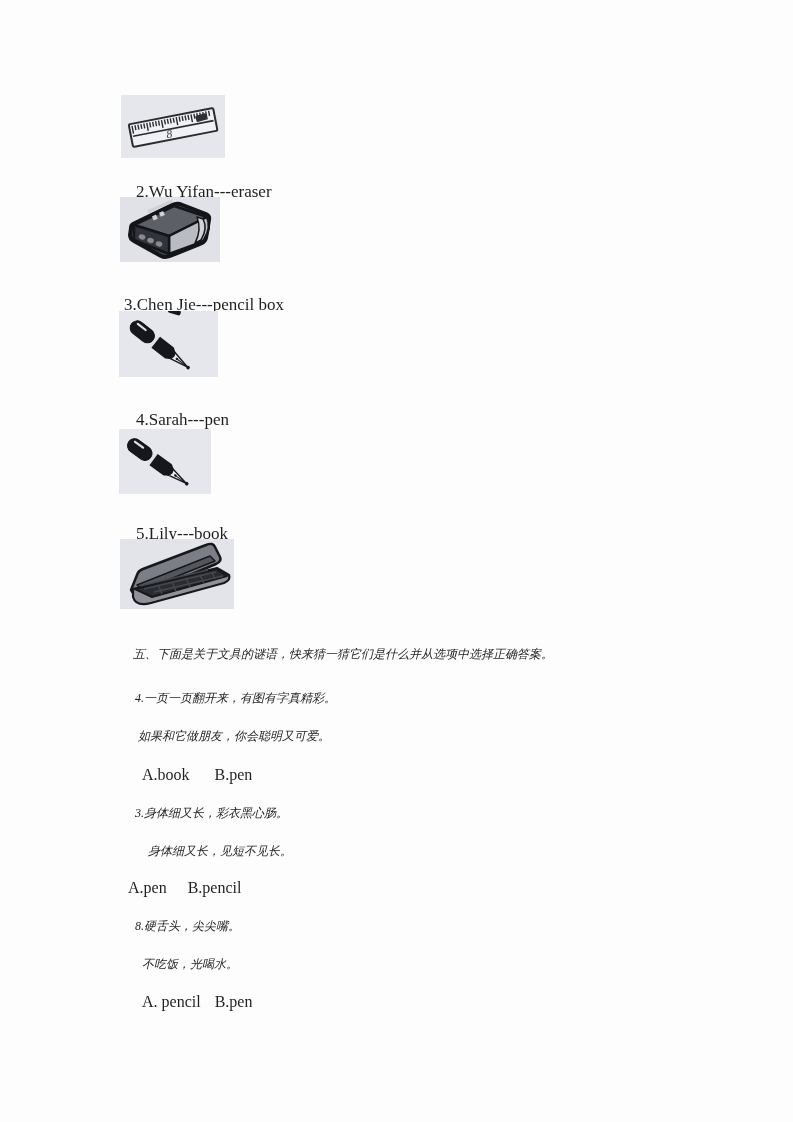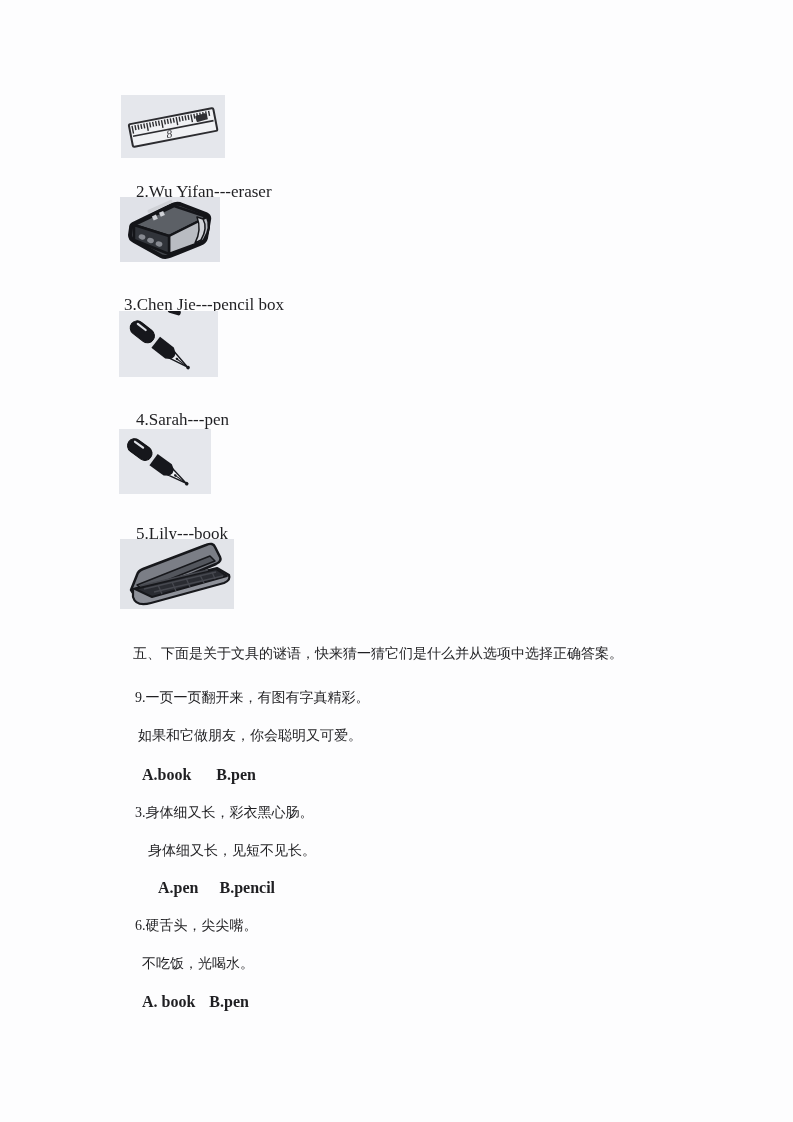--- a/index.html
+++ b/index.html
@@ -6,22 +6,22 @@
   .page{
     position:relative;
     width:793px;height:1122px;
     background:#fdfdfe;
     font-family:"Liberation Serif","DejaVu Serif",serif;
     color:#1f1f22;
     overflow:hidden;
   }
   .page p{position:absolute;margin:16px;line-height:22px;white-space:pre;}
   .en{font-size:17px;}
-  .opts{font-size:16px;font-weight:bold;}
-  .zh{font-size:14px;line-height:21px;}
+  .opts{font-size:16px;}
+  .zh{font-size:12px;line-height:21px;font-style:italic;}
   .tile{position:absolute;margin:0;padding:0;}
   .tile svg{display:block;width:100%;height:100%;}
   .gap{display:inline-block;height:1px;}
 </style>
 </head>
 <body>
 
 <div class="page">
 
   <section>
@@ -118,26 +118,26 @@
           <path d="M38 46 l4 9 M52 43 l4 9 M66 39 l4 9 M80 36 l4 8 M92 33 l3 7"></path>
         </g>
       </svg>
     </figure>
   </section>
 
   <section>
 
     <p class="zh" style="left:117px;top:627px">五、下面是关于文具的谜语，快来猜一猜它们是什么并从选项中选择正确答案。</p>
 
-    <p class="zh" style="left:119px;top:671px">9.一页一页翻开来，有图有字真精彩。</p>
+    <p class="zh" style="left:119px;top:671px">4.一页一页翻开来，有图有字真精彩。</p>
     <p class="zh" style="left:122px;top:709px">如果和它做朋友，你会聪明又可爱。</p>
     <p class="opts" style="left:126px;top:748px"><span>A.book</span><span class="gap" style="width:25px"></span><span>B.pen</span></p>
 
     <p class="zh" style="left:119px;top:786px">3.身体细又长，彩衣黑心肠。</p>
     <p class="zh" style="left:132px;top:824px">身体细又长，见短不见长。</p>
-    <p class="opts" style="left:142px;top:861px"><span>A.pen</span><span class="gap" style="width:21px"></span><span>B.pencil</span></p>
+    <p class="opts" style="left:112px;top:861px"><span>A.pen</span><span class="gap" style="width:21px"></span><span>B.pencil</span></p>
 
-    <p class="zh" style="left:119px;top:899px">6.硬舌头，尖尖嘴。</p>
+    <p class="zh" style="left:119px;top:899px">8.硬舌头，尖尖嘴。</p>
     <p class="zh" style="left:126px;top:937px">不吃饭，光喝水。</p>
-    <p class="opts" style="left:126px;top:975px"><span>A. book</span><span class="gap" style="width:14px"></span><span>B.pen</span></p>
+    <p class="opts" style="left:126px;top:975px"><span>A. pencil</span><span class="gap" style="width:14px"></span><span>B.pen</span></p>
   </section>
 
 </div>
 
 </body></html>

